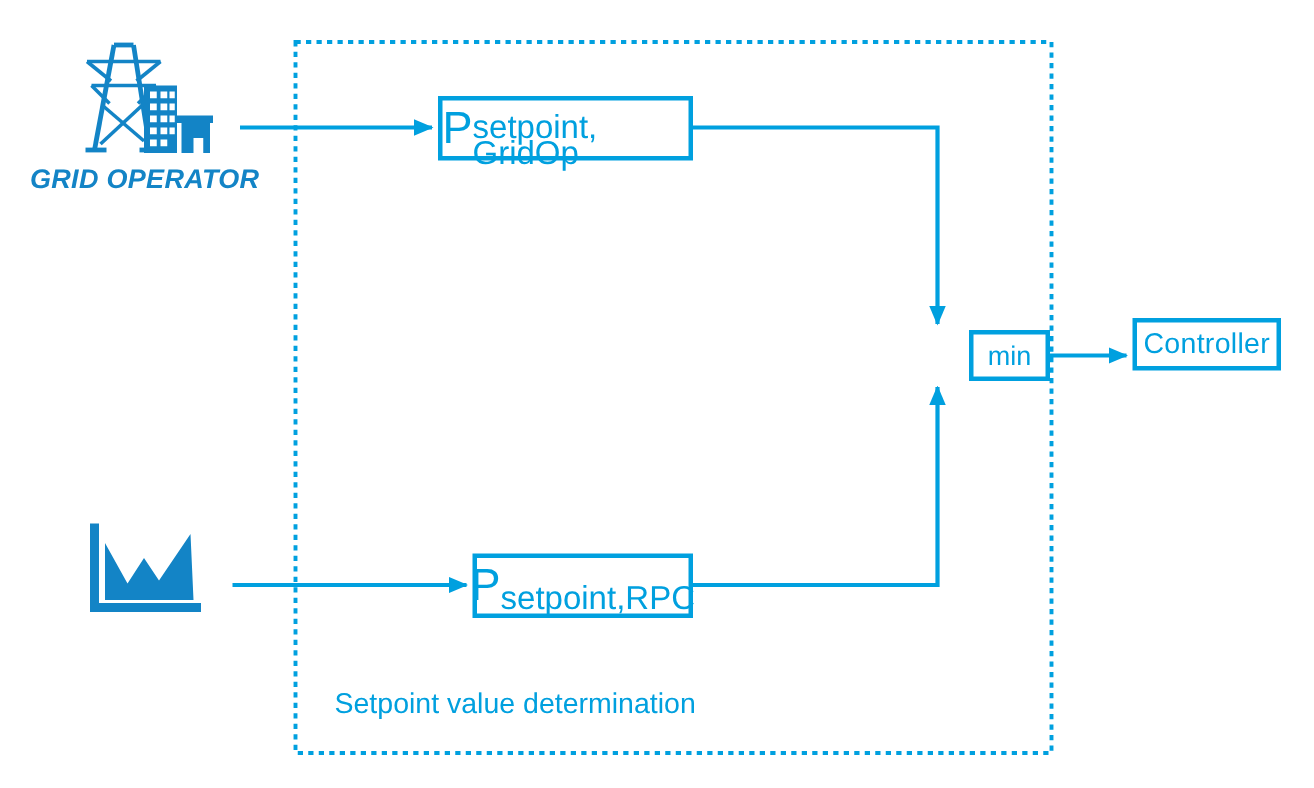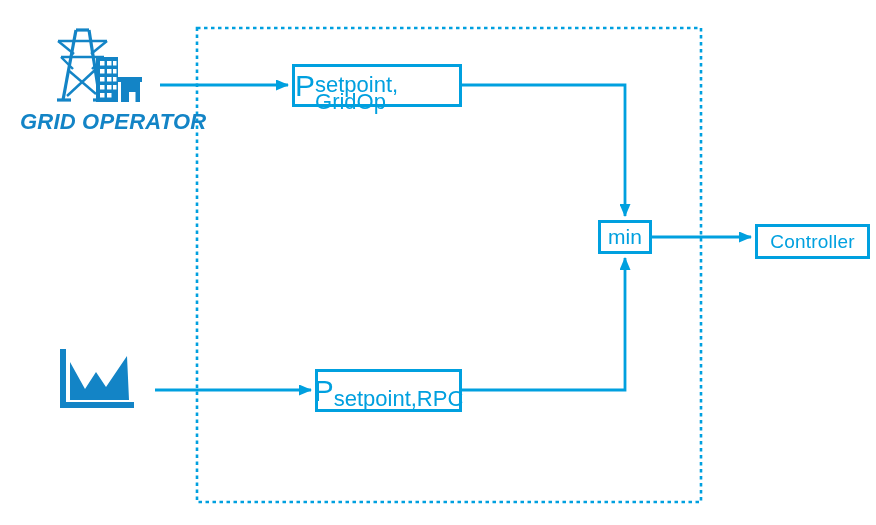--- a/index.html
+++ b/index.html
@@ -25,27 +25,27 @@
     position:absolute;
     box-sizing:border-box;
     border:3px solid var(--line);
     background:#ffffff;
     color:var(--line);
     display:flex;align-items:center;justify-content:center;
   }
   .pblock{justify-content:center;}
   .psym{font-size:30px;line-height:34px;}
   .psub{font-size:22px;line-height:17px;margin-top:15px;}
-  .minbox{font-size:21px;}
+  .minbox{font-size:18px;margin-left:48px;}
   .ctrlbox{font-size:19px;letter-spacing:0.2px;}
   .source-label{
     position:absolute;
     color:var(--entity);
     font-weight:bold;font-style:italic;
-    font-size:22px;letter-spacing:0.2px;
+    font-size:18px;letter-spacing:0.2px;
     white-space:nowrap;
   }
   .region-title{
     position:absolute;
     color:var(--line);
     font-size:19px;
     white-space:nowrap;
   }
 </style>
 </head>
@@ -117,16 +117,17 @@
       <span class="psub">setpoint, GridOp</span>
   </div>
 
   <div class="box pblock" style="left:315px;top:369px;width:147px;height:43px;">
     <span class="psym">P</span>
       <span class="psub">setpoint,RPC</span>
   </div>
 
   <div class="box minbox" style="left:598px;top:220px;width:54px;height:34px;">min</div>
 
-  <div class="box ctrlbox" style="left:755px;top:224px;width:115px;height:35px;">Controller</div>
+  <div class="box ctrlbox" style="left:755px;top:212px;width:99px;height:35px;">Controller</div>
 
+  <div class="region-title" style="left:223px;top:459px;">Setpoint value determination</div>
 
 </div>
 
 </body></html>

